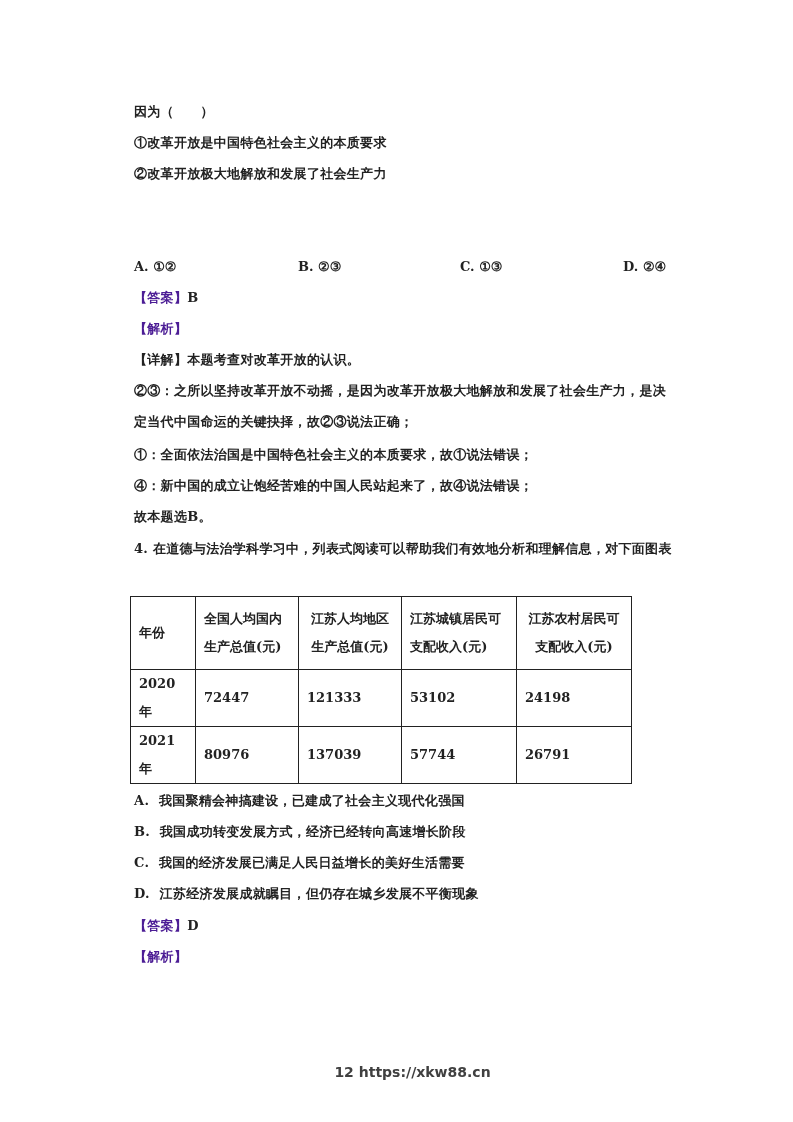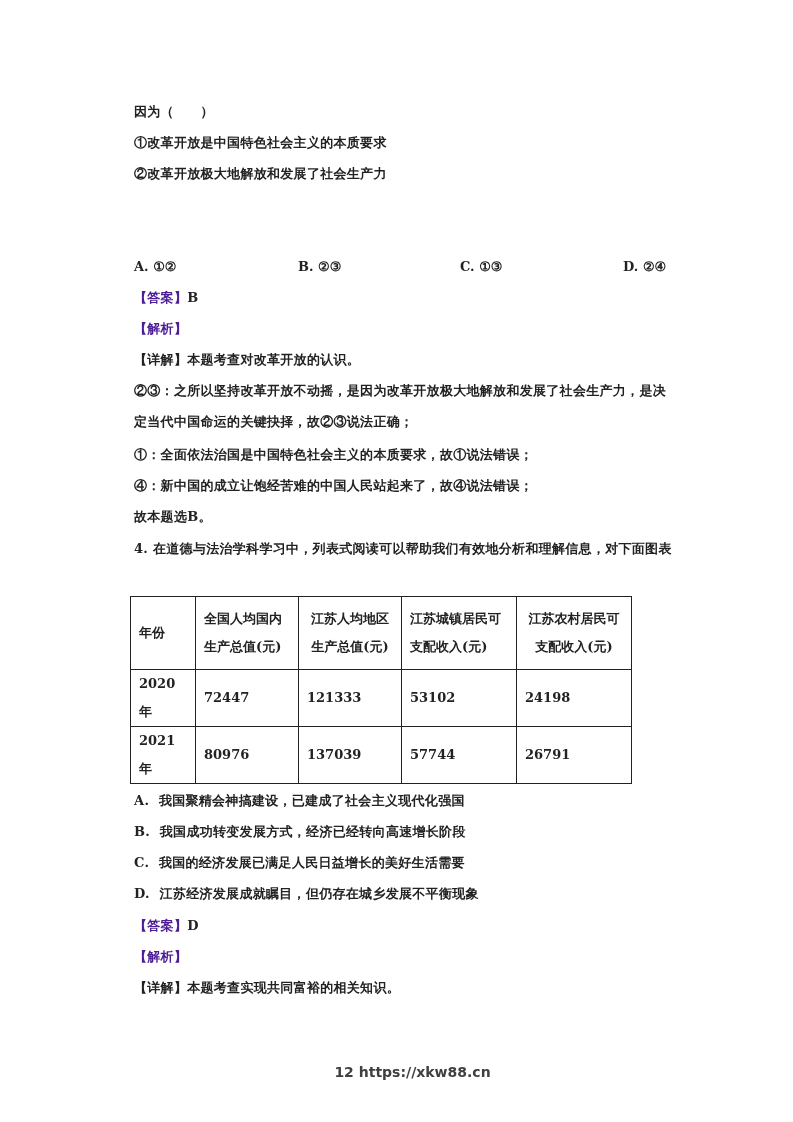--- a/index.html
+++ b/index.html
@@ -105,18 +105,15 @@
     <span>C.</span>&nbsp;&nbsp;<span>我国的经济发展已满足人民日益增长的美好生活需要</span>
   </div>
   <div class="line" style="top:886px">
     <span>D.</span>&nbsp;&nbsp;<span>江苏经济发展成就瞩目，但仍存在城乡发展不平衡现象</span>
   </div>
 
   <div class="line" style="top:918px">
     <span class="blue">【答案】</span><span>D</span>
   </div>
   <div class="line blue" style="top:949px">【解析】</div>
-  <div class="line" style="top:980px">
-    <span>【详解】</span><span>本题考查实现共同富裕的相关知识。</span>
-  </div>
 
   <div class="footer">12 https://xkw88.cn</div>
 </div>
 
 </body></html>

